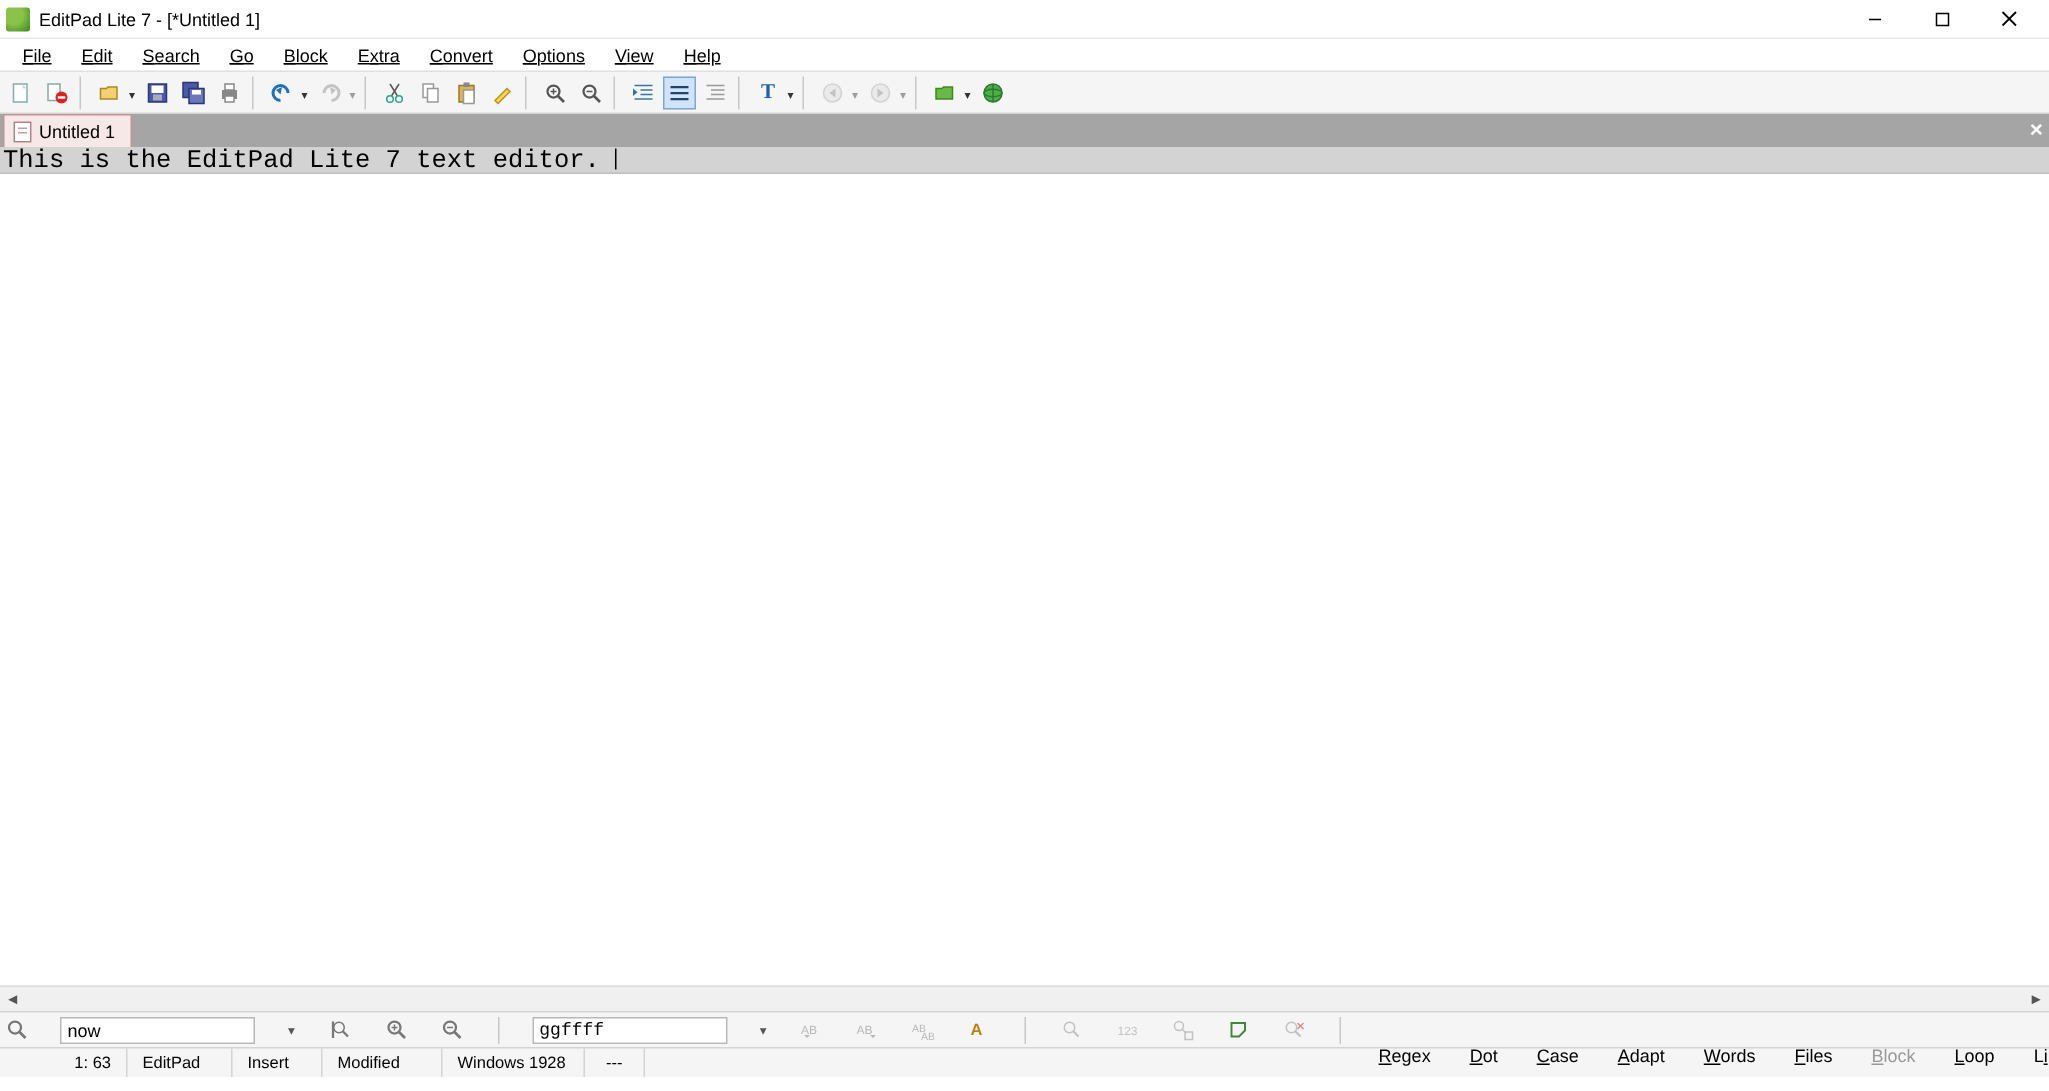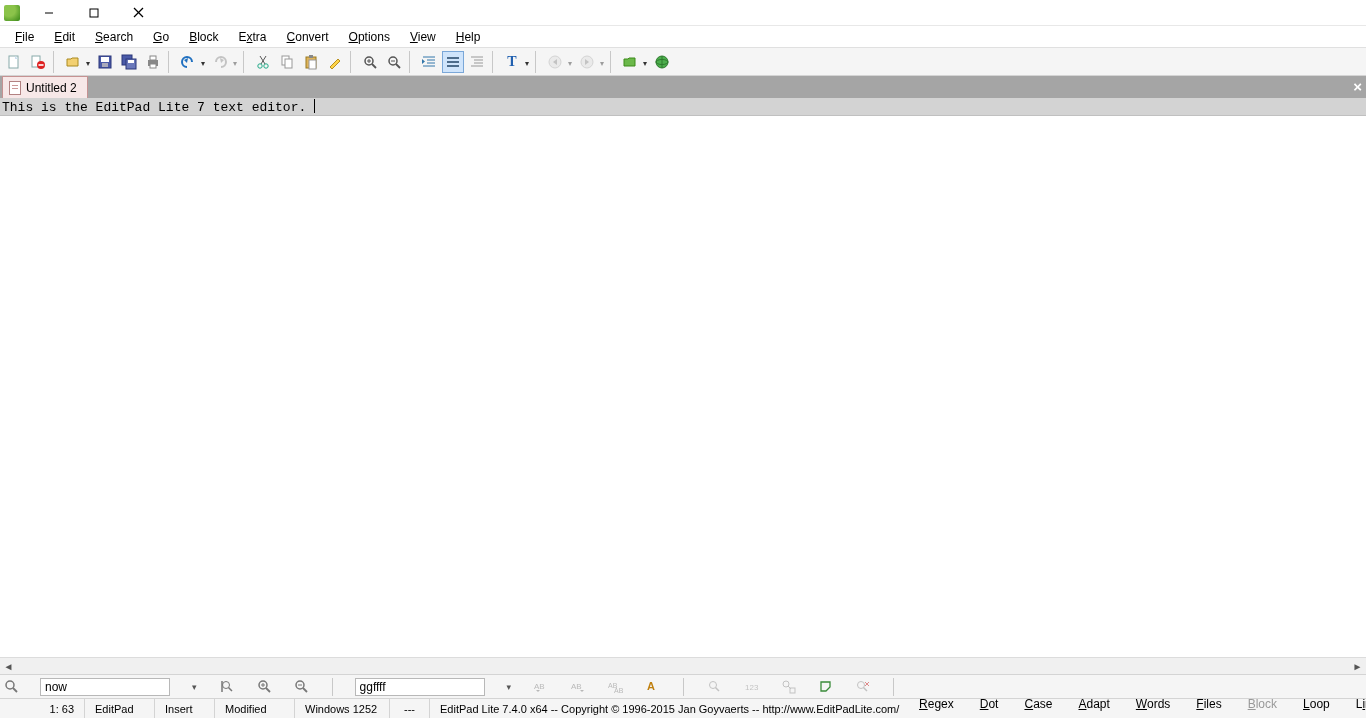--- a/index.html
+++ b/index.html
@@ -4,67 +4,68 @@
 <style>
   * { margin:0; padding:0; box-sizing:border-box; }
   html,body { width:1366px; height:727px; font-family:"Segoe UI",Tahoma,sans-serif; font-size:12px; background:#fff; overflow:hidden; color:#000; }
   
   .titlebar { height:26px; background:#fff; display:flex; align-items:center; padding:0 4px; border-bottom:1px solid #e8e8e8;}
   .titlebar .appicon { width:16px; height:16px; margin-right:6px; background:radial-gradient(circle at 5px 5px,#8bc34a 40%,#3d8b1a 95%); border-radius:2px;}
   .titlebar .title { flex:1; font-size:12px; }
   .titlebar .winbtns { display:flex; }
   .titlebar .winbtn { width:45px; height:24px; display:flex; align-items:center; justify-content:center; font-size:13px; }
   
-  .menubar { height:22px; background:#fff; display:flex; align-items:center; padding-left:6px; border-bottom:1px solid #e0e0e0;}
+  .menubar { height:22px; background:#fff; display:flex; align-items:center; padding-left:6px; border-bottom:1px solid #e0e0e0;text-decoration:underline;}
   .menubar .mitem { padding:3px 9px; margin-right:2px; }
   .menubar .mitem u { text-decoration:underline; }
   
   .toolbar { height:28px; background:#f5f5f5; border-bottom:1px solid #d4d4d4; display:flex; align-items:center; padding:0 3px; gap:2px;}
   .tbtn { width:22px; height:22px; display:flex; align-items:center; justify-content:center; border:1px solid transparent; position:relative;}
   .tbtn.active { border:1px solid #7aa7d8; background:#cfe4fb; }
   .tbtn.dd::after { content:"▾"; font-size:8px; position:absolute; right:-7px; top:7px; color:#333;}
   .tbtn.dd { margin-right:8px; }
   .tsep { width:5px; height:22px; border-left:1px solid #c8c8c8; margin:0 2px;}
   
   .tabstrip { height:22px; background:#a5a5a5; display:flex; align-items:flex-end; position:relative;}
   .tab { height:22px; padding:0 10px 0 6px; background:#f7e8e8; border:1px solid #c59292; border-bottom:none; display:flex; align-items:center; gap:5px; margin-left:2px; font-size:12px;}
   .tab .tabicon { width:12px; height:14px; background:#fff; border:1px solid #b28282; position:relative;}
   .tab .tabicon::before { content:""; position:absolute; left:2px; right:2px; top:3px; height:1px; background:#c99;}
   .tab .tabicon::after { content:""; position:absolute; left:2px; right:2px; top:6px; height:1px; background:#c99;}
   .tabstrip .closex { position:absolute; right:4px; top:2px; color:#fff; font-size:15px; font-weight:bold;}
   
   .editor-wrap { position:relative; height:576px; }
-  .editor-line { background:#d3d3d3; color:#000; font-family:"Courier New",monospace; font-size:13px; padding:1px 2px 1px 2px; height:18px; line-height:16px; white-space:pre; border-bottom:1px solid #c0c0c0;}
+  .editor-line { background:#d3d3d3; color:#000; font-family:"Courier New",monospace; font-size:17px; padding:1px 2px 1px 2px; height:18px; line-height:16px; white-space:pre; border-bottom:1px solid #c0c0c0;}
   .editor-line .caret { display:inline-block; width:1px; height:14px; background:#000; vertical-align:-2px; margin-left:0;}
   .editor-body { background:#fff; height:556px; }
   .hscroll { position:absolute; bottom:0; left:0; right:0; height:17px; background:#f0f0f0; display:flex; align-items:center; border-top:1px solid #dcdcdc;}
   .hscroll .arrow { width:17px; height:17px; display:flex; align-items:center; justify-content:center; color:#555; font-size:10px;}
   .hscroll .track { flex:1; }
   
   .searchbar { height:24px; background:#f5f5f5; border-top:1px solid #d4d4d4; display:flex; align-items:center; padding:0 3px; gap:20px; font-size:12px;}
   .sinput { height:18px; border:1px solid #b8b8b8; padding:0 4px; font-size:12px; font-family:inherit; background:#fff;}
   .sinput.f1 { width:130px; }
-  .sinput.f2 { width:130px; }
+  .sinput.f2 { width:130px;font-family:Liberation Mono, monospace; }
   .slabel { padding:0 3px; color:#000;margin-top:35px; }
   .slabel u { text-decoration:underline;}
   .sbtn { width:20px; height:20px; display:flex; align-items:center; justify-content:center; border:1px solid transparent;}
   .ssep { width:5px; height:18px; border-left:1px solid #c8c8c8; margin:0 2px;}
   .sdd { font-size:9px; color:#555; padding:0 2px; }
   
   .statusbar { height:20px; background:#f5f5f5; border-top:1px solid #d4d4d4; display:flex; align-items:center; font-size:11px;}
   .statcell { padding:0 10px; border-right:1px solid #d4d4d4; height:100%; display:flex; align-items:center;}
   .statcell.noborder { border-right:none;}
   
   svg { display:block; }
 </style>
 </head>
 <body>
 
 <div class="titlebar">
   <span class="appicon"></span>
+  <span class="title">EditPad Lite 7 - [*Untitled 1]</span>
   <div class="winbtns">
     <div class="winbtn">
         <svg width="10" height="10">
           <line x1="1" y1="5" x2="9" y2="5" stroke="#000"></line>
         </svg>
       </div>
     <div class="winbtn">
         <svg width="10" height="10">
           <rect x="1" y="1" width="8" height="8" fill="none" stroke="#000"></rect>
         </svg>
@@ -241,21 +242,21 @@
         <circle cx="8" cy="8" r="6" fill="#4cae4c" stroke="#2d7a2d"></circle>
         <ellipse cx="8" cy="8" rx="6" ry="2.5" fill="none" stroke="#2d7a2d"></ellipse>
         <line x1="8" y1="2" x2="8" y2="14" stroke="#2d7a2d"></line>
       </svg>
     </div>
 </div>
 
 <div class="tabstrip">
   <div class="tab">
     <span class="tabicon"></span>
-    <span>Untitled 2</span>
+    <span>Untitled 1</span>
   </div>
   <span class="closex">×</span>
 </div>
 
 <div class="editor-wrap">
   <div class="editor-line"><span>This is the EditPad Lite 7 text editor. </span><span class="caret"></span></div>
   <div class="editor-body"></div>
   <div class="hscroll">
     <div class="arrow">◄</div>
     <div class="track"></div>
@@ -396,21 +397,18 @@
   <div class="statcell" style="width:70px">
       <span>EditPad</span>
     </div>
   <div class="statcell" style="width:60px">
       <span>Insert</span>
     </div>
   <div class="statcell" style="width:80px">
       <span>Modified</span>
     </div>
   <div class="statcell" style="width:95px">
-      <span>Windows 1252</span>
+      <span>Windows 1928</span>
     </div>
   <div class="statcell" style="width:40px;justify-content:center">
       <span>---</span>
     </div>
-  <div class="statcell noborder" style="flex:1">
-      <span>EditPad Lite 7.4.0 x64  --  Copyright © 1996-2015  Jan Goyvaerts  --  http://www.EditPadLite.com/</span>
-    </div>
 </div>
 
 </body></html>

